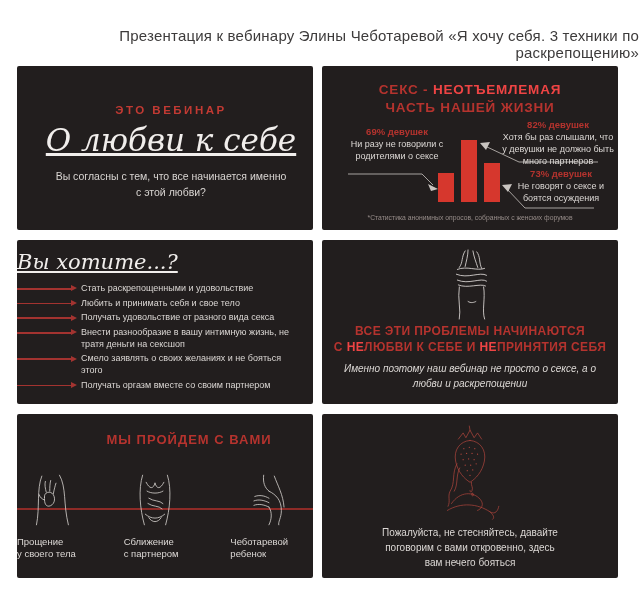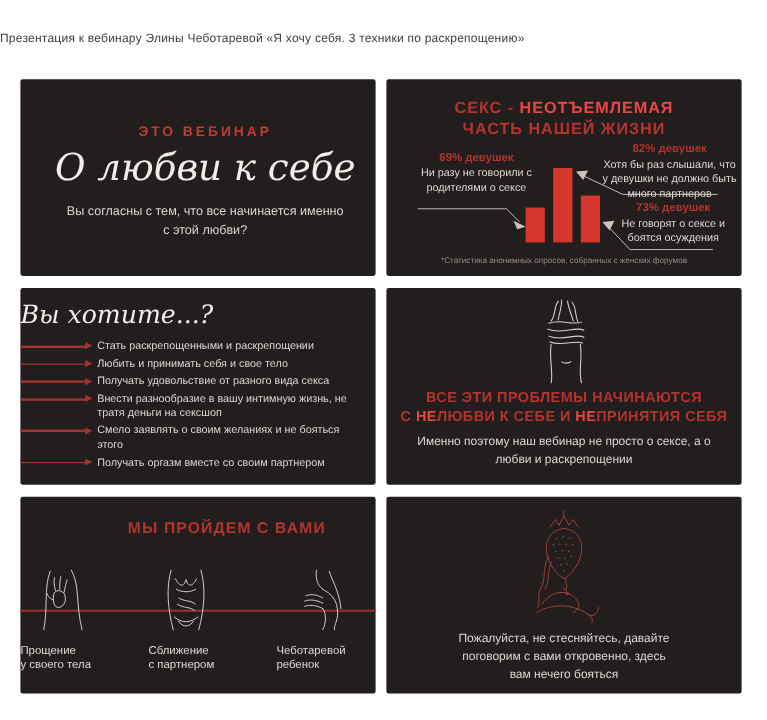--- a/index.html
+++ b/index.html
@@ -1,31 +1,31 @@
 <!DOCTYPE html>
 <html><head>
 <meta charset="utf-8">
 <style>
   html,body { margin:0; padding:0; background:#ffffff; }
   .page { position:relative; width:639px; height:600px; background:#ffffff;
           font-family:"Liberation Sans", sans-serif; overflow:hidden; }
-  .page-title { position:absolute; top:27px; left:0; width:100%; text-align:left;
-                font-size:10px; color:#3d3b3b; letter-spacing:0.2px; }
+  .page-title { position:absolute; top:27px; left:0; width:100%; text-align:right;
+                font-size:15px; color:#3d3b3b; letter-spacing:0.2px; }
   .grid { position:absolute; left:17px; top:66px; display:grid;
           grid-template-columns:296px 296px; grid-auto-rows:164px; gap:10px 9px; }
   .slide { position:relative; background:#221e1e; border-radius:2px; overflow:hidden;
            color:#dcd8d5; }
   .red { color:#b5332e; }
   .light { color:#ef4444; }
 
   
   .s1 { height:100%; display:flex; flex-direction:column; align-items:center;
         justify-content:center; text-align:center; padding-top:4px;margin-left:12px; }
   .kicker { font-size:11.5px; font-weight:bold; letter-spacing:2.5px; color:#c23a33; }
-  .script { font-family:"DejaVu Serif", serif; font-style:italic; color:#f1eeec; }
+  .script { font-family:"DejaVu Serif", serif; font-style:italic; color:#f1eeec;text-decoration:underline; }
   .s1 .script { font-size:31px; margin:6px 0 11px; }
   .s1-body { font-size:10.5px; line-height:1.45; width:232px; color:#d9d5d2; }
 
   
   .s2-title { text-align:center; font-weight:bold; font-size:13.5px;
               letter-spacing:0.8px; line-height:1.32; margin-top:15px; }
   .stat { position:absolute; text-align:center; }
   .stat-a { left:16px; top:60px; width:118px; }
   .stat-b { left:180px; top:53px; width:112px; }
   .stat-c { left:186px; top:102px; width:106px; }
@@ -50,21 +50,21 @@
             border-bottom:3.5px solid transparent; }
   .item-text { margin-left:9px; font-size:9px; line-height:1.3; max-width:220px;
                color:#dbd7d4; }
 
   
   .s4 { text-align:center; padding-top:8px; }
   .s4 svg { display:block; margin:0 auto; }
   .s4-heading { font-size:12px; font-weight:bold; letter-spacing:0.4px;
                 line-height:1.35; margin-top:3px; }
   .s4-body { font-size:10px; line-height:1.45; margin-top:7px; color:#dcd8d5;
-             padding:0 22px; }
+             padding:0 22px;font-style:italic; }
 
   
   .s5 { text-align:center; padding-top:17px; }
   .s5-heading { font-size:13px; font-weight:bold; color:#b5332e; letter-spacing:1px;
                 line-height:1.35;padding-left:48px; }
   .hline { position:absolute; left:0; right:0; top:94px; height:1.5px;
            background:#8e2b27; }
   .practices { position:absolute; top:57px; left:0; right:0; display:flex;
                justify-content:center; gap:24px; }
   .practice { width:84px; }
@@ -136,37 +136,37 @@
 
       <div class="s2-foot">*Статистика анонимных опросов, собранных с женских форумов</div>
     </div>
 
     <div class="slide">
       <div class="s3">
         <span class="script">Вы хотите...?</span>
         <div class="list">
           <div class="item">
             <div class="leader"></div>
-            <div class="item-text">Стать раскрепощенными и раскрепощении</div>
+            <div class="item-text">Стать раскрепощенными и удовольствие</div>
           </div>
           <div class="item">
             <div class="leader"></div>
             <div class="item-text">Любить и принимать себя и свое тело</div>
           </div>
           <div class="item">
             <div class="leader"></div>
             <div class="item-text">Получать удовольствие от разного вида секса</div>
           </div>
           <div class="item">
             <div class="leader"></div>
             <div class="item-text">Внести разнообразие в вашу интимную жизнь, не тратя деньги на сексшоп</div>
           </div>
           <div class="item">
             <div class="leader"></div>
-            <div class="item-text">Смело заявлять о своим желаниях и не бояться этого</div>
+            <div class="item-text">Смело заявлять о своих желаниях и не бояться этого</div>
           </div>
           <div class="item">
             <div class="leader"></div>
             <div class="item-text">Получать оргазм вместе со своим партнером</div>
           </div>
         </div>
       </div>
     </div>
 
     <div class="slide">

